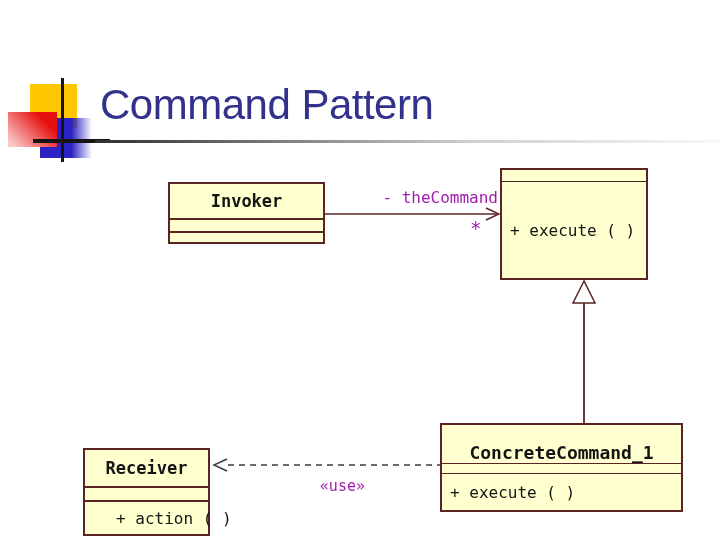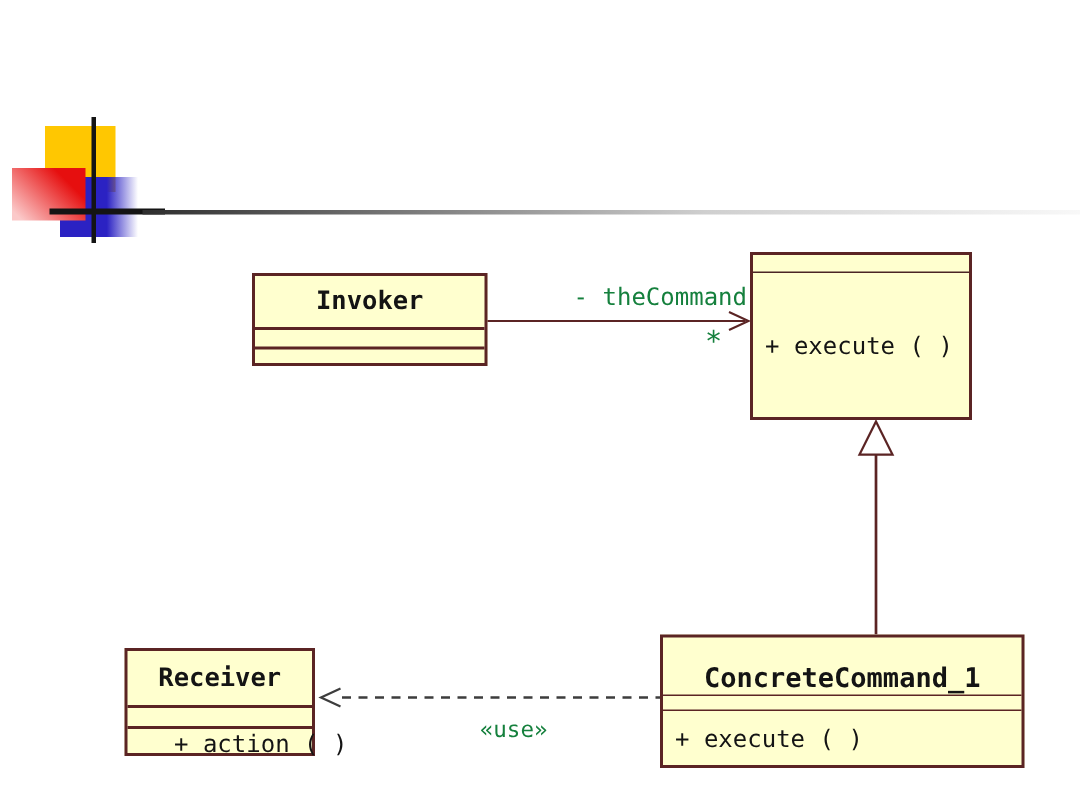--- a/index.html
+++ b/index.html
@@ -42,51 +42,52 @@
   .box-invoker .comp-title { height:34px; }
   .box-invoker .comp-a { height:13px; }
   .box-invoker .comp-b { flex:1; }
 
   .box-command { left:500px; top:168px; width:148px; height:112px; }
   .box-command .comp + .comp { border-top:1px solid #4A2525; }
   .box-command .comp-title { height:60px; }
   .box-command .comp-a { height:11px; }
   .box-command .comp-method { flex:1; }
 
-  .box-receiver { left:83px; top:432px; width:127px; height:72px; }
+  .box-receiver { left:83px; top:448px; width:127px; height:88px; }
   .box-receiver .comp-title { height:36px; }
   .box-receiver .comp-a { height:14px; }
   .box-receiver .comp-method { flex:1;padding-left:31px; }
 
   .box-concrete { left:440px; top:423px; width:243px; height:89px; }
   .box-concrete .comp + .comp { border-top:1.5px solid #5B2424; }
   .box-concrete .comp-title { height:38px;justify-content:flex-end; }
   .box-concrete .comp-title .cls-name { font-size:18px; }
   .box-concrete .comp-a { height:10px; }
   .box-concrete .comp-method { flex:1; }
 
   
-  .lbl { position:absolute; z-index:3; color:#15803d; }
+  .lbl { position:absolute; z-index:3; color:#a21caf; }
   .lbl-thecommand { left:352px; top:188px; width:146px; text-align:right; font-size:16px; white-space:nowrap; }
   .lbl-mult { left:470px; top:217px; font-size:19px; }
   .lbl-use { left:285px; top:477px; width:80px; text-align:right; font-size:15px; }
 
   .connectors { position:absolute; left:0; top:0; z-index:1; }
 </style>
 </head>
 <body>
 
 <div class="slide">
 
   <div class="logo-yellow"></div>
   <div class="logo-blue"></div>
   <div class="logo-red"></div>
   <div class="logo-vline"></div>
   <div class="logo-hline"></div>
 
+  <h1 class="title">Command Pattern</h1>
   <div class="rule"></div>
 
   <svg class="connectors" width="720" height="540" viewBox="0 0 720 540">
     <g>
       <line x1="322" y1="214" x2="497" y2="214" stroke="#5B2424" stroke-width="1.4"></line>
       <polygon points="300,214 311,208 322,214 311,220" fill="#ffffff" stroke="#5B2424" stroke-width="1.4"></polygon>
       <polyline points="486,208 499,214 486,220" fill="none" stroke="#5B2424" stroke-width="1.4"></polyline>
     </g>
     <g>
       <line x1="584" y1="303" x2="584" y2="423" stroke="#5B2424" stroke-width="1.8"></line>

